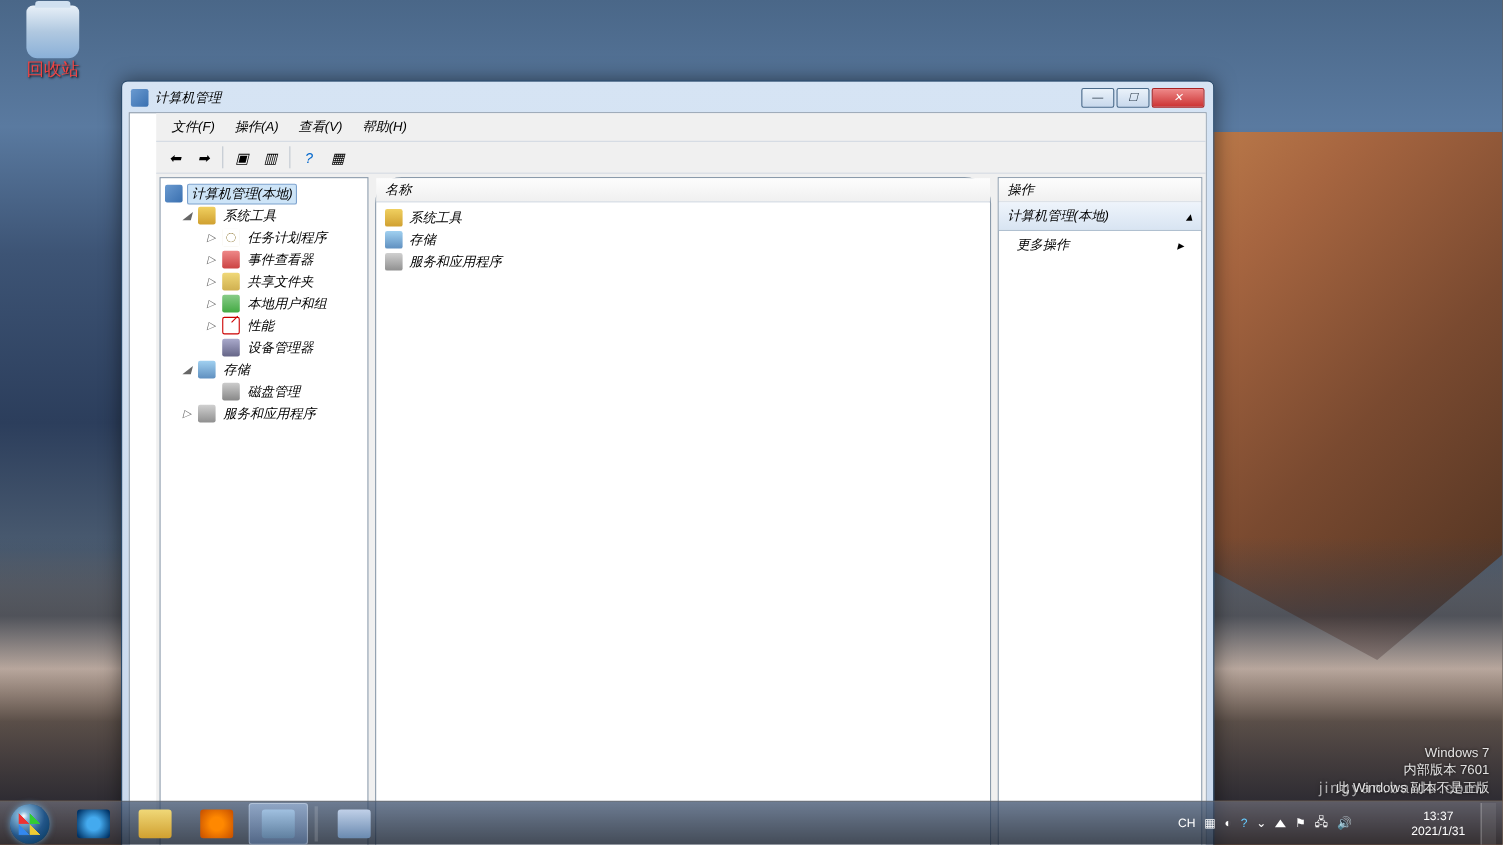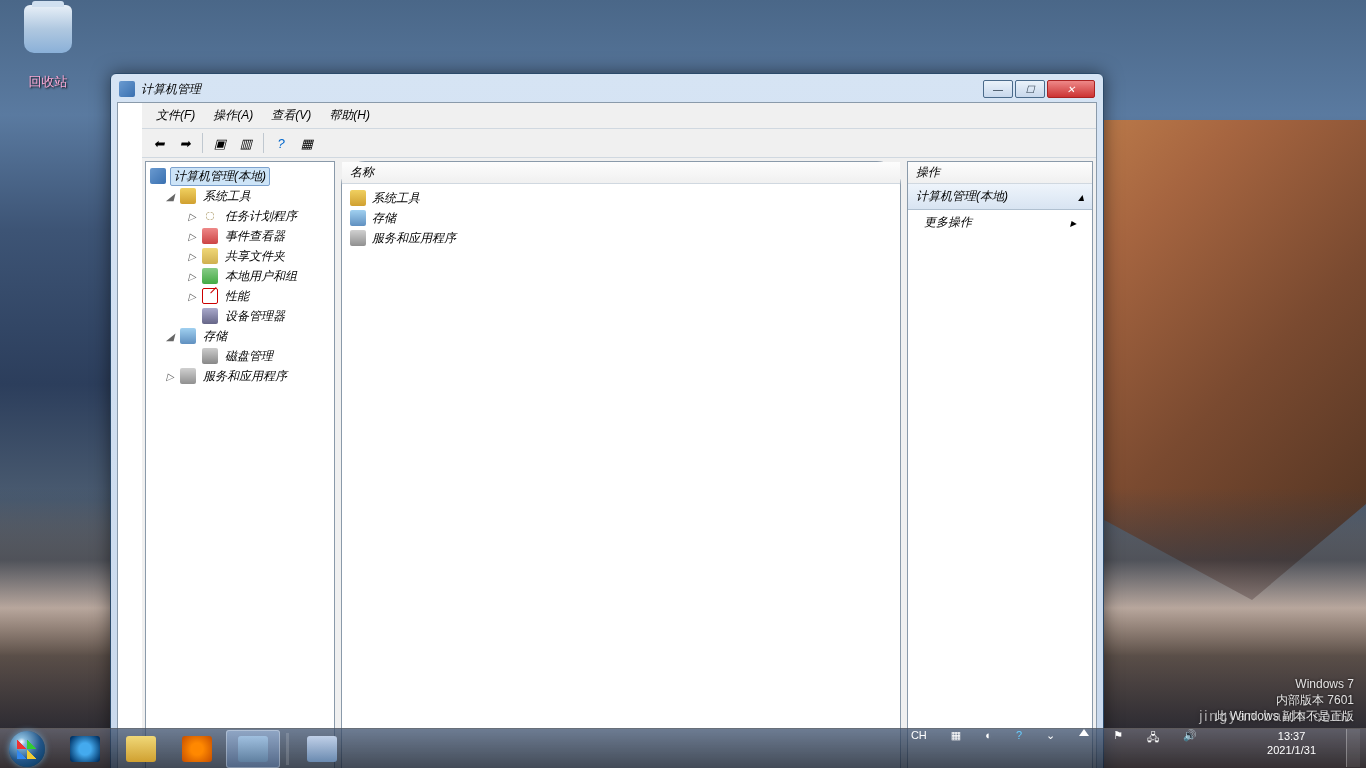--- a/index.html
+++ b/index.html
@@ -7,21 +7,21 @@
 
 
 .wallpaper { position: absolute; inset: 0; background: linear-gradient(180deg, #4a6788 0%, #5a7aa0 15%, #3d5475 30%, #2c3e5c 50%, #4a5b70 65%, #8a7b70 75%, #d0925a 85%, #b87545 100%); }
 .wallpaper::before { content:""; position:absolute; right:0; top:120px; width:380px; height:480px; background: linear-gradient(135deg, #c98850 0%, #a66540 30%, #7a4a30 60%, #4a3020 100%); clip-path: polygon(30% 0%, 100% 0%, 100% 80%, 70% 100%, 0% 70%, 10% 20%); }
 .wallpaper::after { content:""; position:absolute; left:0; right:0; bottom:40px; height:240px; background: linear-gradient(180deg, rgba(30,40,55,0) 0%, rgba(50,60,75,0.6) 30%, rgba(200,200,210,0.5) 50%, rgba(40,50,65,0.7) 70%, rgba(30,35,48,0.9) 100%); }
 
 
 .desktop-icon { position: absolute; top: 5px; left: 18px; width: 60px; text-align: center; }
 .desktop-icon .ico { width: 48px; height: 48px; margin: 0 auto; background: linear-gradient(180deg, #e8f0f8 0%, #b0c8e0 50%, #8ab0d8 100%); border-radius: 6px 6px 10px 10px; position: relative; }
 .desktop-icon .ico::before { content:""; position:absolute; top:-4px; left:8px; right:8px; height:6px; background:#d0e0f0; border-radius:3px 3px 0 0;}
-.desktop-icon .lbl { color:#f9a8d4; font-size:13px; text-shadow:1px 1px 2px #000; margin-top:20px; }
+.desktop-icon .lbl { color:#ef4444; font-size:16px; text-shadow:1px 1px 2px #000; margin-top:0; }
 
 
 .window { position: absolute; top: 73px; left: 110px; width: 994px; height: 742px; border: 1px solid #2b4a6a; border-radius: 6px; background: linear-gradient(180deg, #d6e4f4 0%, #c8d8ec 100%); padding: 6px; box-shadow: 0 0 18px rgba(0,0,0,0.5); font-style: italic; }
 .titlebar { display:flex; align-items:center; height:22px; padding:0 2px 4px 2px; }
 .titlebar .app-ico { width:16px; height:16px; background: linear-gradient(135deg,#6a9ad0,#3a70b0); border-radius:2px; margin-right:6px; flex:none;}
 .titlebar .title { font-size:12px; color:#000; }
 .titlebar .spacer { flex:1; }
 .win-btns { display:flex; gap:2px; }
 .win-btn { width:30px; height:18px; border:1px solid #4a6a8a; border-radius:2px; display:flex; align-items:center; justify-content:center; font-size:10px; color:#2a3a4a; background: linear-gradient(180deg,#eaf2fa,#c8d8ec);}
 .win-btn.close { width:48px; background: linear-gradient(180deg,#e88,#c33); color:#fff; border-color:#a22; }
@@ -84,21 +84,21 @@
 .tb-item { width:54px; height:38px; display:flex; align-items:center; justify-content:center; border-radius:3px;}
 .tb-item.active { background:linear-gradient(180deg, rgba(180,210,250,0.5), rgba(100,140,200,0.4)); box-shadow:inset 0 0 0 1px rgba(255,255,255,0.3);}
 .tb-ico { width:30px; height:26px; border-radius:3px;}
 .ie { background:radial-gradient(circle,#4ae 30%,#036 90%);}
 .explorer-ico { background:linear-gradient(180deg,#f0d878,#d0a030);}
 .wmp { background:radial-gradient(circle,#f80 30%,#c50 90%);}
 .mmc { background:linear-gradient(180deg,#a0c0e0,#6080a0);}
 .compmgmt-ico { background:linear-gradient(180deg,#c0d0e8,#6a8ab0);}
 .tb-sep { width:3px; height:32px; background:rgba(255,255,255,0.15); margin:0 4px;}
 
-.tray { margin-left:auto; display:flex; height:100%; color:#fff; font-size:11px; padding-right:6px; gap:24px;}
+.tray { margin-left:auto; display:flex; align-items:center; height:100%; color:#fff; font-size:11px; padding-right:6px; gap:8px;}
 .tray-triangle { width:0; height:0; border-left:5px solid transparent; border-right:5px solid transparent; border-bottom:7px solid #fff;}
 .clock { text-align:center; line-height:14px; padding:0 6px;margin-left:40px;}
 .showdesk { width:14px; height:38px; border-left:1px solid rgba(255,255,255,0.3); background:rgba(255,255,255,0.08);}
 
 
 .watermark { position:absolute; right:12px; bottom:44px; color:#fff; font-size:12px; text-align:right; line-height:16px; text-shadow:0 0 3px #000; opacity:0.85;margin-left:28px;}
 .baidu-wm { position:absolute; right:20px; bottom:44px; color:rgba(255,255,255,0.6); font-size:34px; font-weight:bold; letter-spacing:1px; font-family: Arial, sans-serif; text-shadow:0 0 4px rgba(0,0,0,0.4);}
 .baidu-wm .sub { font-size:14px; font-weight:normal; letter-spacing:2px; display:block; text-align:right; margin-top:-6px;}
 </style>
 </head>

